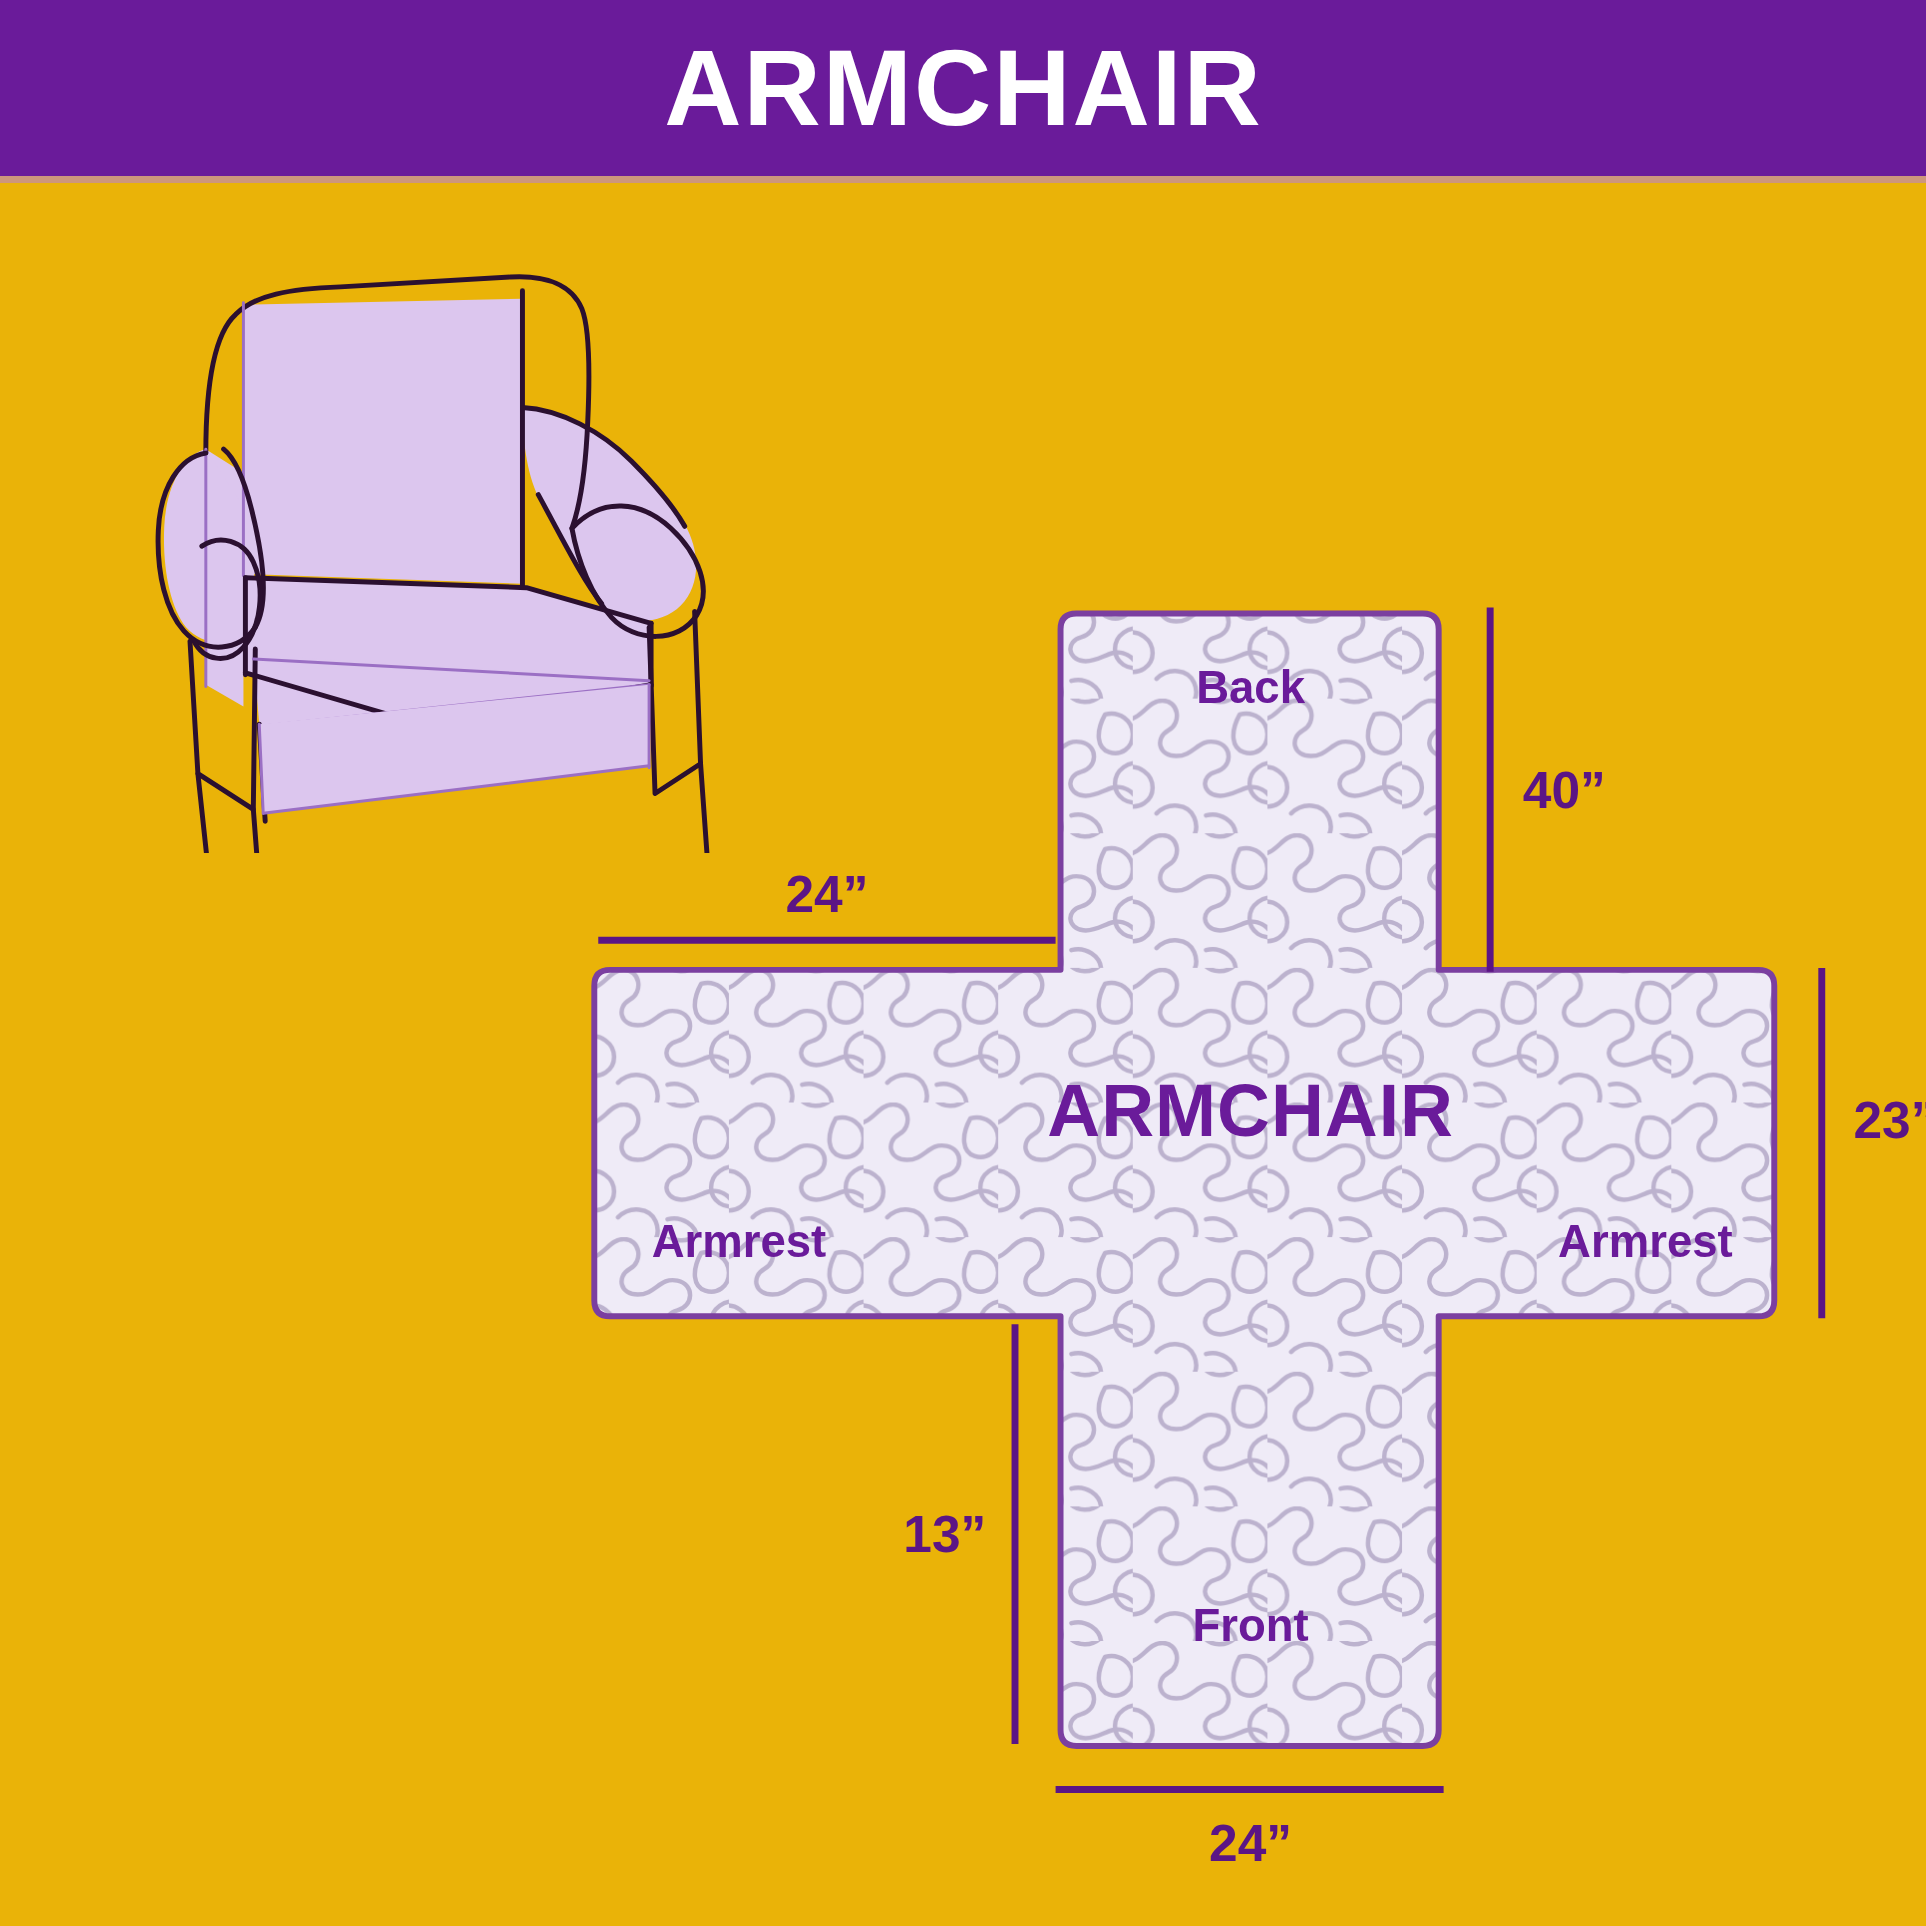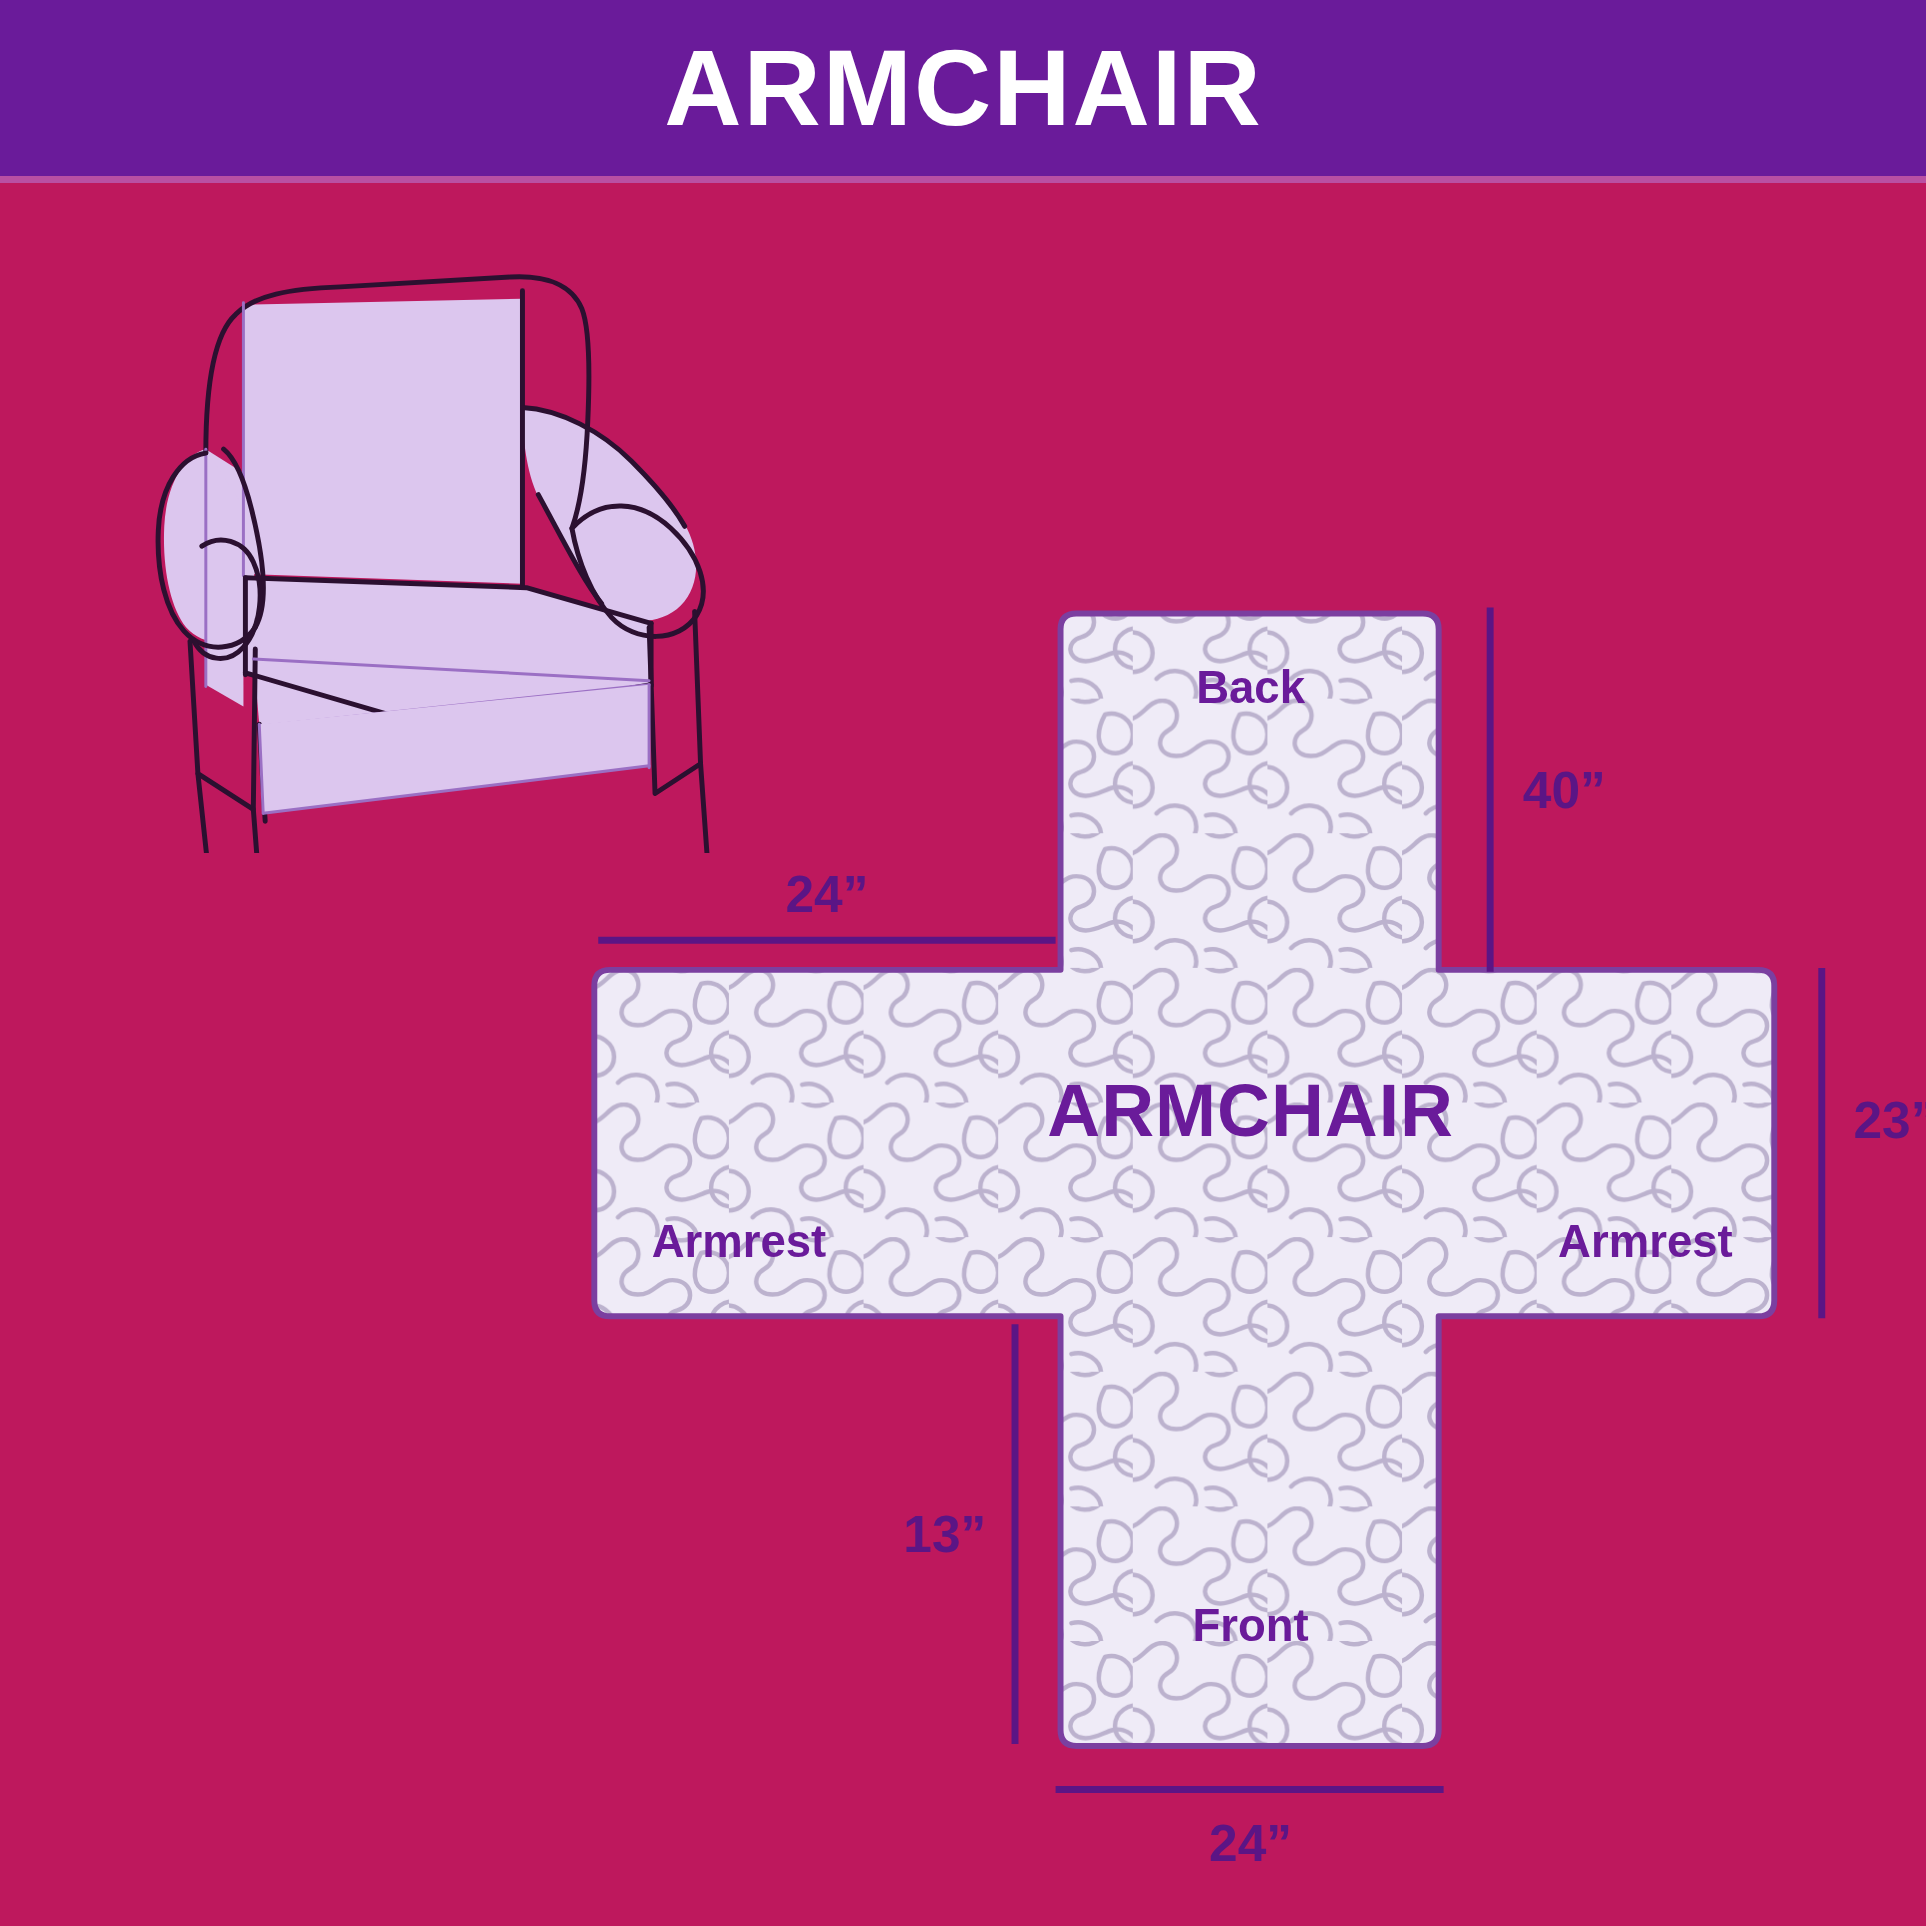--- a/index.html
+++ b/index.html
@@ -12,21 +12,21 @@
     height: 1927px;
     font-family: "Liberation Sans", sans-serif;
     overflow: hidden;
     position: relative;
   }
 
   #page {
     position: relative;
     width: 1927px;
     height: 1927px;
-    background: #be185d;
+    background: #eab308;
     text-decoration: underline;
   }
 
   
   .header-band {
     position: absolute;
     left: 0;
     top: 0;
     width: 1927px;
     height: 176px;

